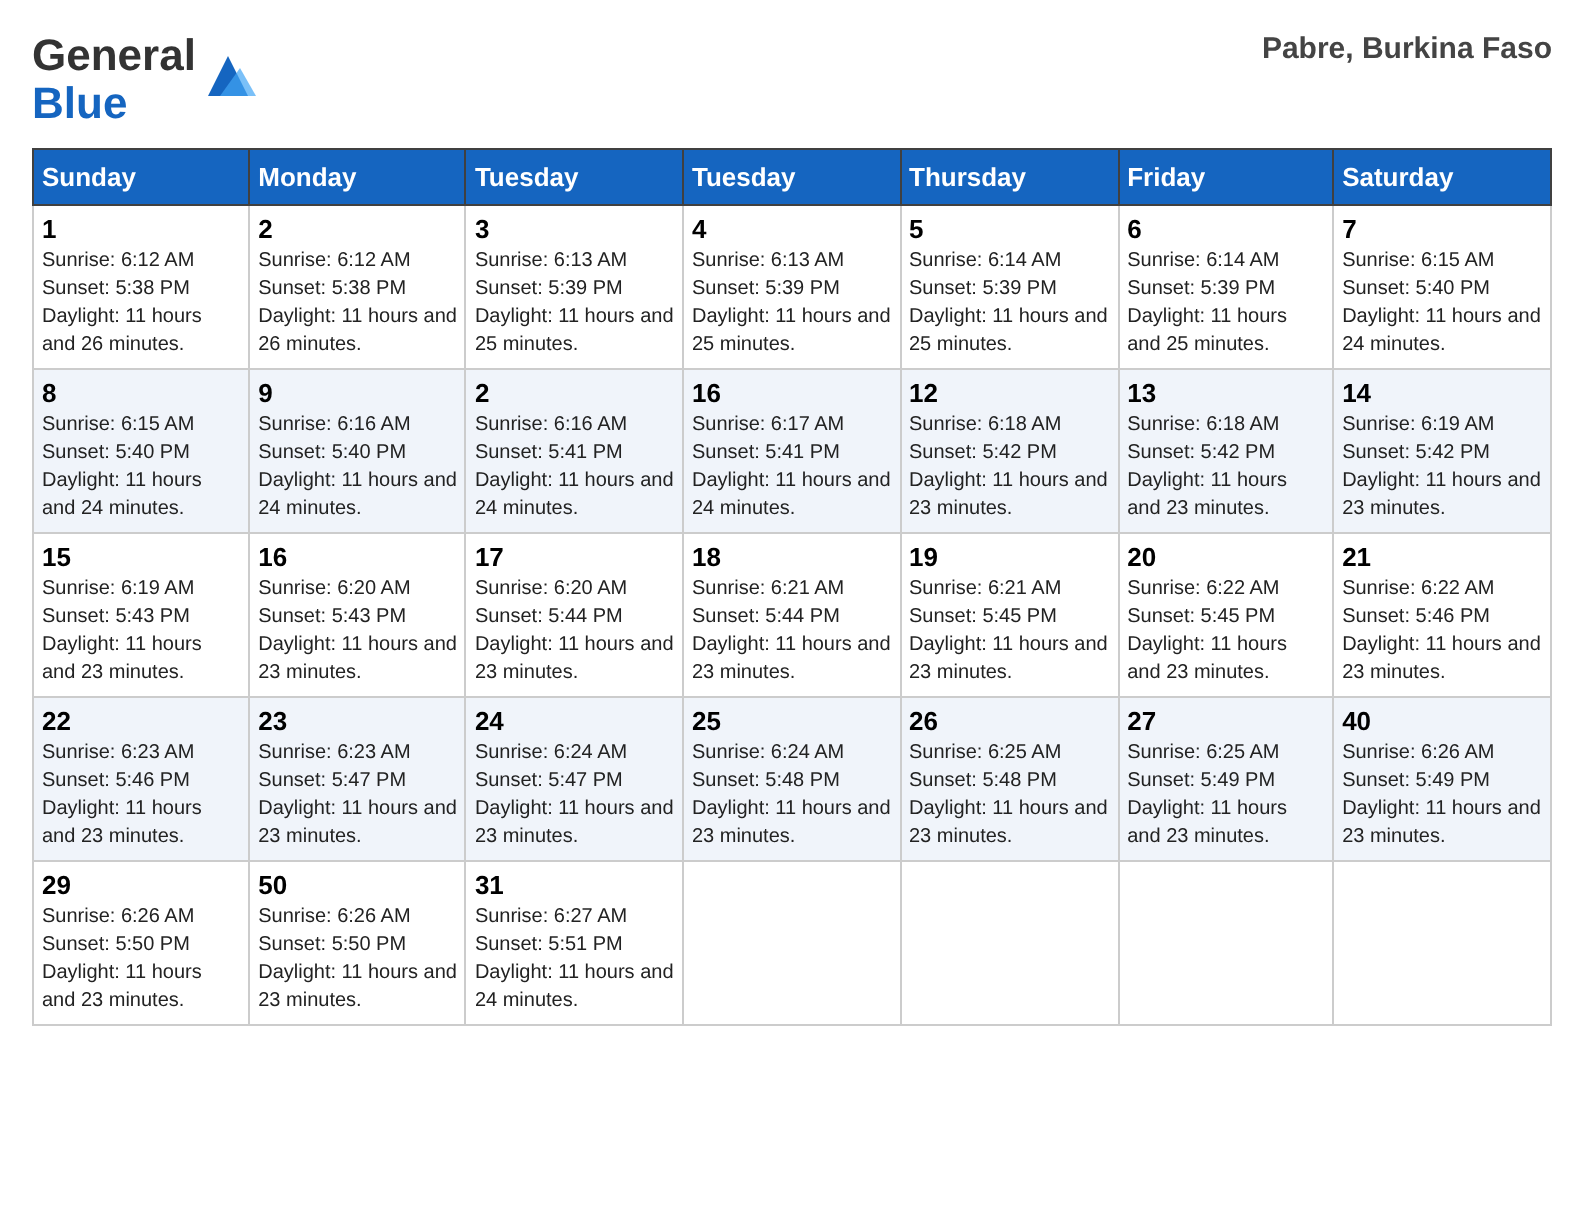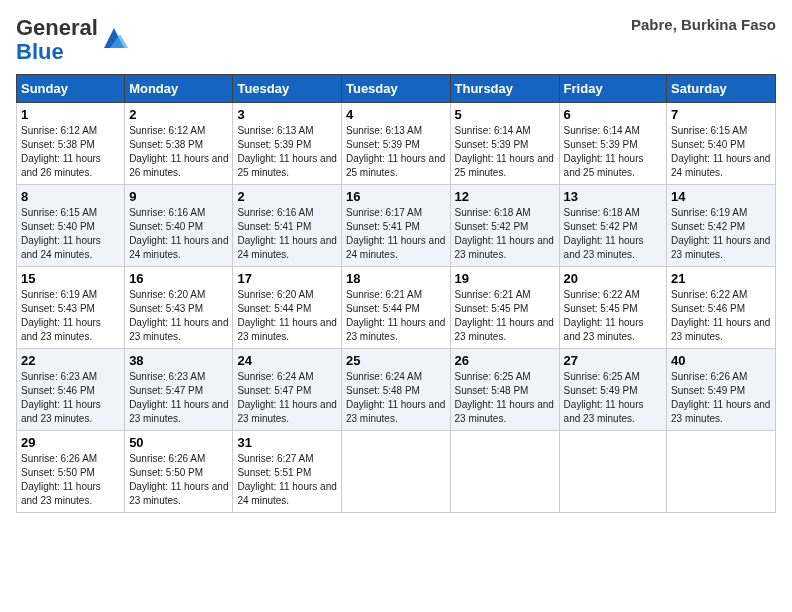--- a/index.html
+++ b/index.html
@@ -161,21 +161,21 @@
         <td><span class="day-num">19</span>
           <span class="cell-text">Sunrise: 6:21 AM<br>Sunset: 5:45 PM<br>Daylight: 11 hours and 23 minutes.</span></td>
         <td><span class="day-num">20</span>
           <span class="cell-text">Sunrise: 6:22 AM<br>Sunset: 5:45 PM<br>Daylight: 11 hours and 23 minutes.</span></td>
         <td><span class="day-num">21</span>
           <span class="cell-text">Sunrise: 6:22 AM<br>Sunset: 5:46 PM<br>Daylight: 11 hours and 23 minutes.</span></td>
       </tr>
       <tr>
         <td><span class="day-num">22</span>
           <span class="cell-text">Sunrise: 6:23 AM<br>Sunset: 5:46 PM<br>Daylight: 11 hours and 23 minutes.</span></td>
-        <td><span class="day-num">38</span>
+        <td><span class="day-num">23</span>
           <span class="cell-text">Sunrise: 6:23 AM<br>Sunset: 5:47 PM<br>Daylight: 11 hours and 23 minutes.</span></td>
         <td><span class="day-num">24</span>
           <span class="cell-text">Sunrise: 6:24 AM<br>Sunset: 5:47 PM<br>Daylight: 11 hours and 23 minutes.</span></td>
         <td><span class="day-num">25</span>
           <span class="cell-text">Sunrise: 6:24 AM<br>Sunset: 5:48 PM<br>Daylight: 11 hours and 23 minutes.</span></td>
         <td><span class="day-num">26</span>
           <span class="cell-text">Sunrise: 6:25 AM<br>Sunset: 5:48 PM<br>Daylight: 11 hours and 23 minutes.</span></td>
         <td><span class="day-num">27</span>
           <span class="cell-text">Sunrise: 6:25 AM<br>Sunset: 5:49 PM<br>Daylight: 11 hours and 23 minutes.</span></td>
         <td><span class="day-num">40</span>

